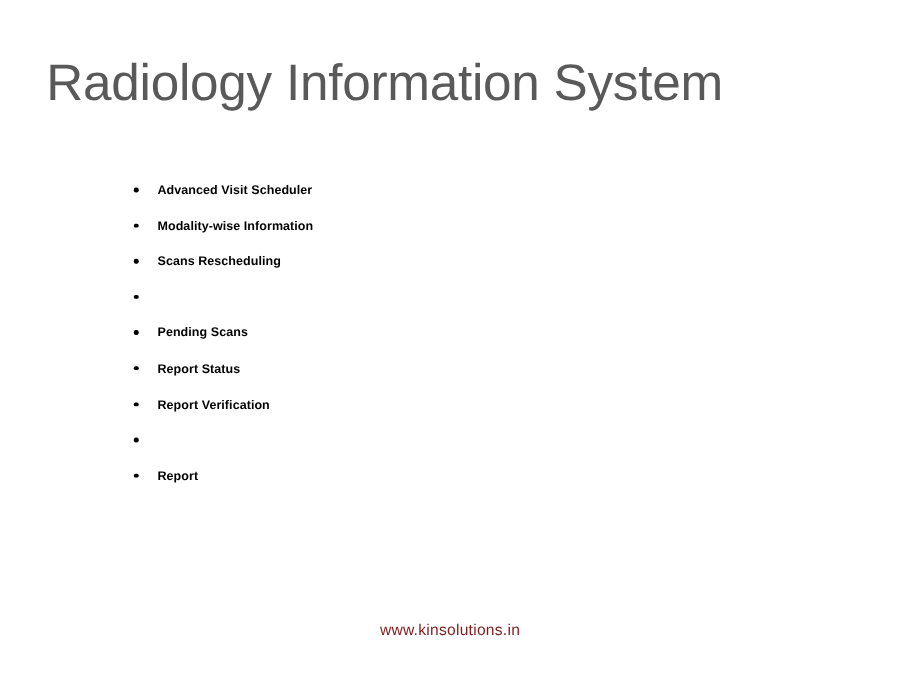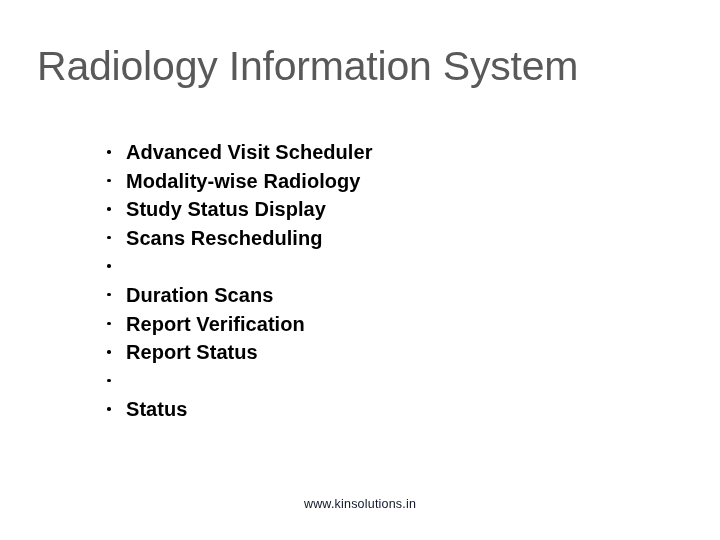--- a/index.html
+++ b/index.html
@@ -39,21 +39,21 @@
     top: 143px;
     width: 520px;
     margin: 0;
     padding: 0;
     list-style: none;
   }
   .bullet-item {
     position: relative;
     height: 28.6px;
     padding-left: 26px;
-    font-size: 20px;
+    font-size: 10px;
     line-height: 19px;
     font-weight: bold;
     color: #000000;
     display: flex;
     align-items: flex-start;
     white-space: nowrap;
   }
   .bullet-marker {
     position: absolute;
     left: 7px;
@@ -69,67 +69,63 @@
   }
   .footer-url {
     position: absolute;
     left: 0;
     top: 496px;
     width: 720px;
     text-align: center;
     font-size: 12.5px;
     line-height: 16px;
     font-weight: 400;
-    color: #0f172a;
+    color: #7f1d1d;
     letter-spacing: 0.2px;
   }
 </style>
 </head>
 <body>
 
 <div class="slide">
 
   <div class="slide-title">Radiology Information System</div>
 
   <ul class="bullet-list">
     <li class="bullet-item">
       <span class="bullet-marker"></span>
       <span class="bullet-text">Advanced Visit Scheduler</span>
     </li>
     <li class="bullet-item">
       <span class="bullet-marker"></span>
-      <span class="bullet-text">Modality-wise Radiology</span>
-    </li>
-    <li class="bullet-item">
-      <span class="bullet-marker"></span>
-      <span class="bullet-text">Study Status Display</span>
+      <span class="bullet-text">Modality-wise Information</span>
     </li>
     <li class="bullet-item">
       <span class="bullet-marker"></span>
       <span class="bullet-text">Scans Rescheduling</span>
     </li>
     <li class="bullet-item">
       <span class="bullet-marker"></span>
     </li>
     <li class="bullet-item">
       <span class="bullet-marker"></span>
-      <span class="bullet-text">Duration Scans</span>
+      <span class="bullet-text">Pending Scans</span>
+    </li>
+    <li class="bullet-item">
+      <span class="bullet-marker"></span>
+      <span class="bullet-text">Report Status</span>
     </li>
     <li class="bullet-item">
       <span class="bullet-marker"></span>
       <span class="bullet-text">Report Verification</span>
     </li>
     <li class="bullet-item">
       <span class="bullet-marker"></span>
-      <span class="bullet-text">Report Status</span>
     </li>
     <li class="bullet-item">
       <span class="bullet-marker"></span>
-    </li>
-    <li class="bullet-item">
-      <span class="bullet-marker"></span>
-      <span class="bullet-text">Status</span>
+      <span class="bullet-text">Report</span>
     </li>
   </ul>
 
   <div class="footer-url">www.kinsolutions.in</div>
 
 </div>
 
 </body></html>

